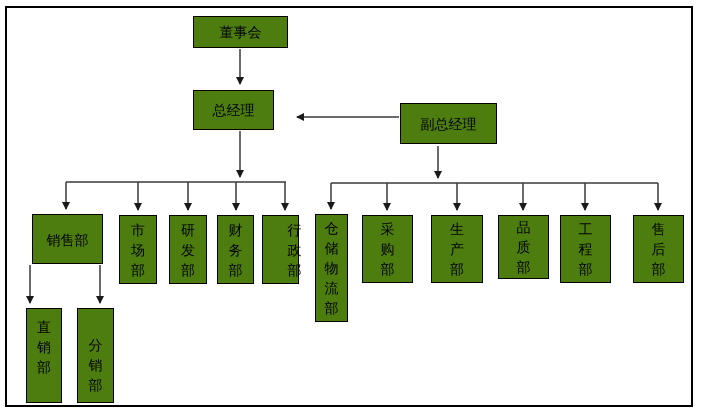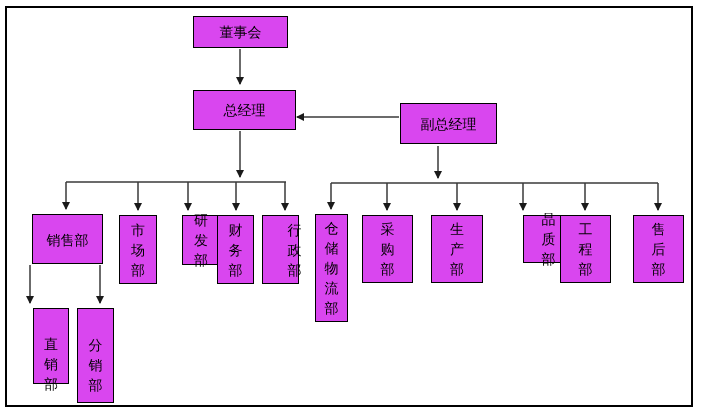--- a/index.html
+++ b/index.html
@@ -6,42 +6,42 @@
   body{
     width:704px;height:417px;position:relative;background:#ffffff;
     font-family:"DejaVu Sans",sans-serif;color:#000;overflow:hidden;
   }
   .frame{
     position:absolute;left:5px;top:6px;width:688px;height:401px;
     border:2px solid #000;background:#fff;box-sizing:border-box;
   }
   svg.connectors{position:absolute;left:0;top:0;width:704px;height:417px;pointer-events:none;}
   .node{
-    position:absolute;background:#d946ef;border:1px solid #000;box-sizing:border-box;
+    position:absolute;background:#4d7c0f;border:1px solid #000;box-sizing:border-box;
     display:flex;align-items:center;justify-content:center;
     font-size:14px;line-height:18px;color:#000;
   }
   .hlbl{display:block;text-align:center;white-space:nowrap;}
   .vlbl{display:block;width:16px;word-break:break-all;line-height:20px;text-align:center;}
   .top-align{align-items:flex-start;}
   
   .n-board  {left:193px;top:16px; width:95px; height:32px;}
-  .n-gm     {left:193px;top:90px; width:103px; height:40px;align-items:center;}
+  .n-gm     {left:193px;top:90px; width:81px; height:40px;align-items:center;}
   .n-deputy {left:400px;top:103px;width:97px; height:41px;}
   .n-sales  {left:32px; top:214px;width:71px; height:50px;padding-top:16px;}
   .n-market {left:119px;top:215px;width:38px; height:69px;}
-  .n-rnd    {left:182px;top:215px;width:38px; height:50px;}
+  .n-rnd    {left:169px;top:215px;width:38px; height:69px;}
   .n-finance{left:217px;top:215px;width:37px; height:69px;}
   .n-admin  {left:262px;top:215px;width:37px; height:69px;padding-left:28px;}
-  .n-direct {left:33px; top:308px;width:36px; height:76px;padding-top:25px;}
+  .n-direct {left:26px; top:308px;width:36px; height:95px;padding-top:8px;}
   .n-dist   {left:77px; top:308px;width:37px; height:95px;padding-top:26px;}
   .n-wh     {left:315px;top:214px;width:33px; height:108px;}
   .n-purch  {left:362px;top:215px;width:51px; height:68px;}
   .n-prod   {left:431px;top:215px;width:52px; height:68px;}
-  .n-qual   {left:523px;top:215px;width:51px; height:48px;}
+  .n-qual   {left:498px;top:215px;width:51px; height:64px;}
   .n-eng    {left:560px;top:215px;width:51px; height:68px;}
   .n-after  {left:633px;top:215px;width:51px; height:68px;}
   line,polyline{stroke:#3a3a3a;stroke-width:1.5;fill:none;}
 </style>
 </head>
 <body>
 
 <div class="frame"></div>
 
 <svg class="connectors" viewBox="0 0 704 417" xmlns="http://www.w3.org/2000/svg">

